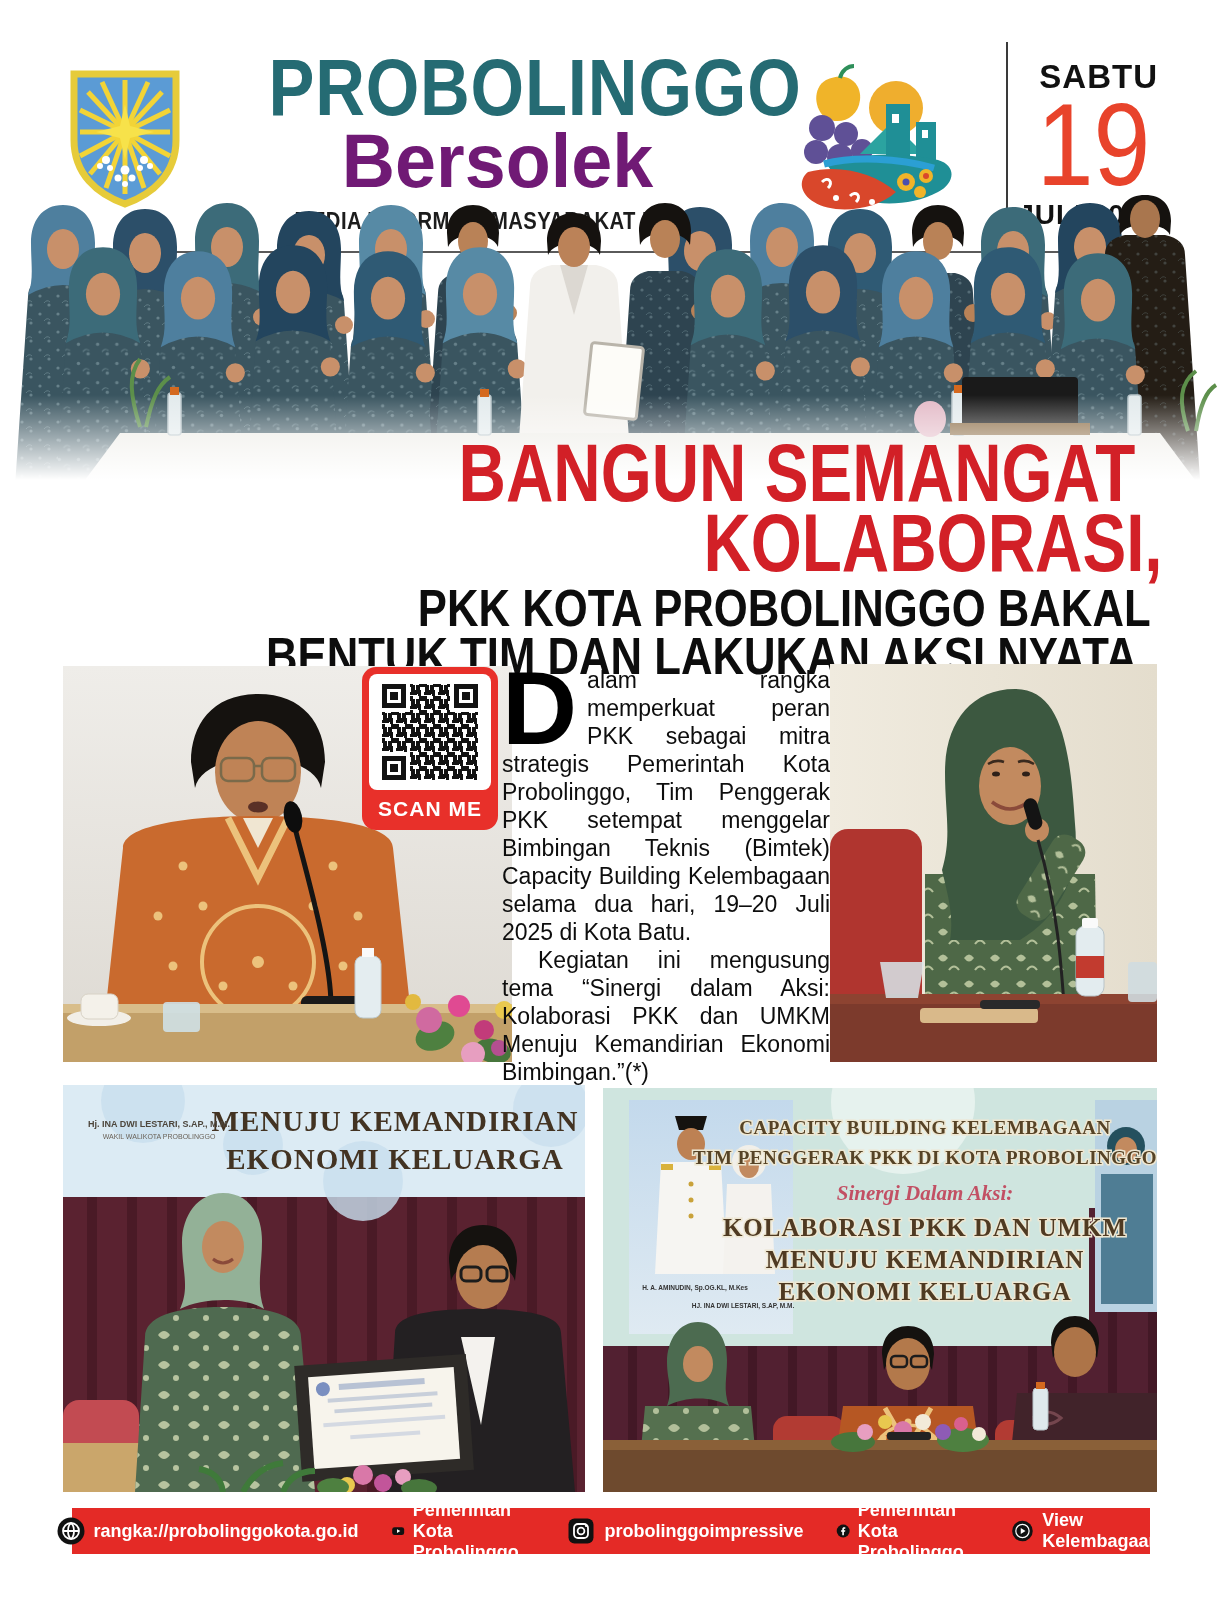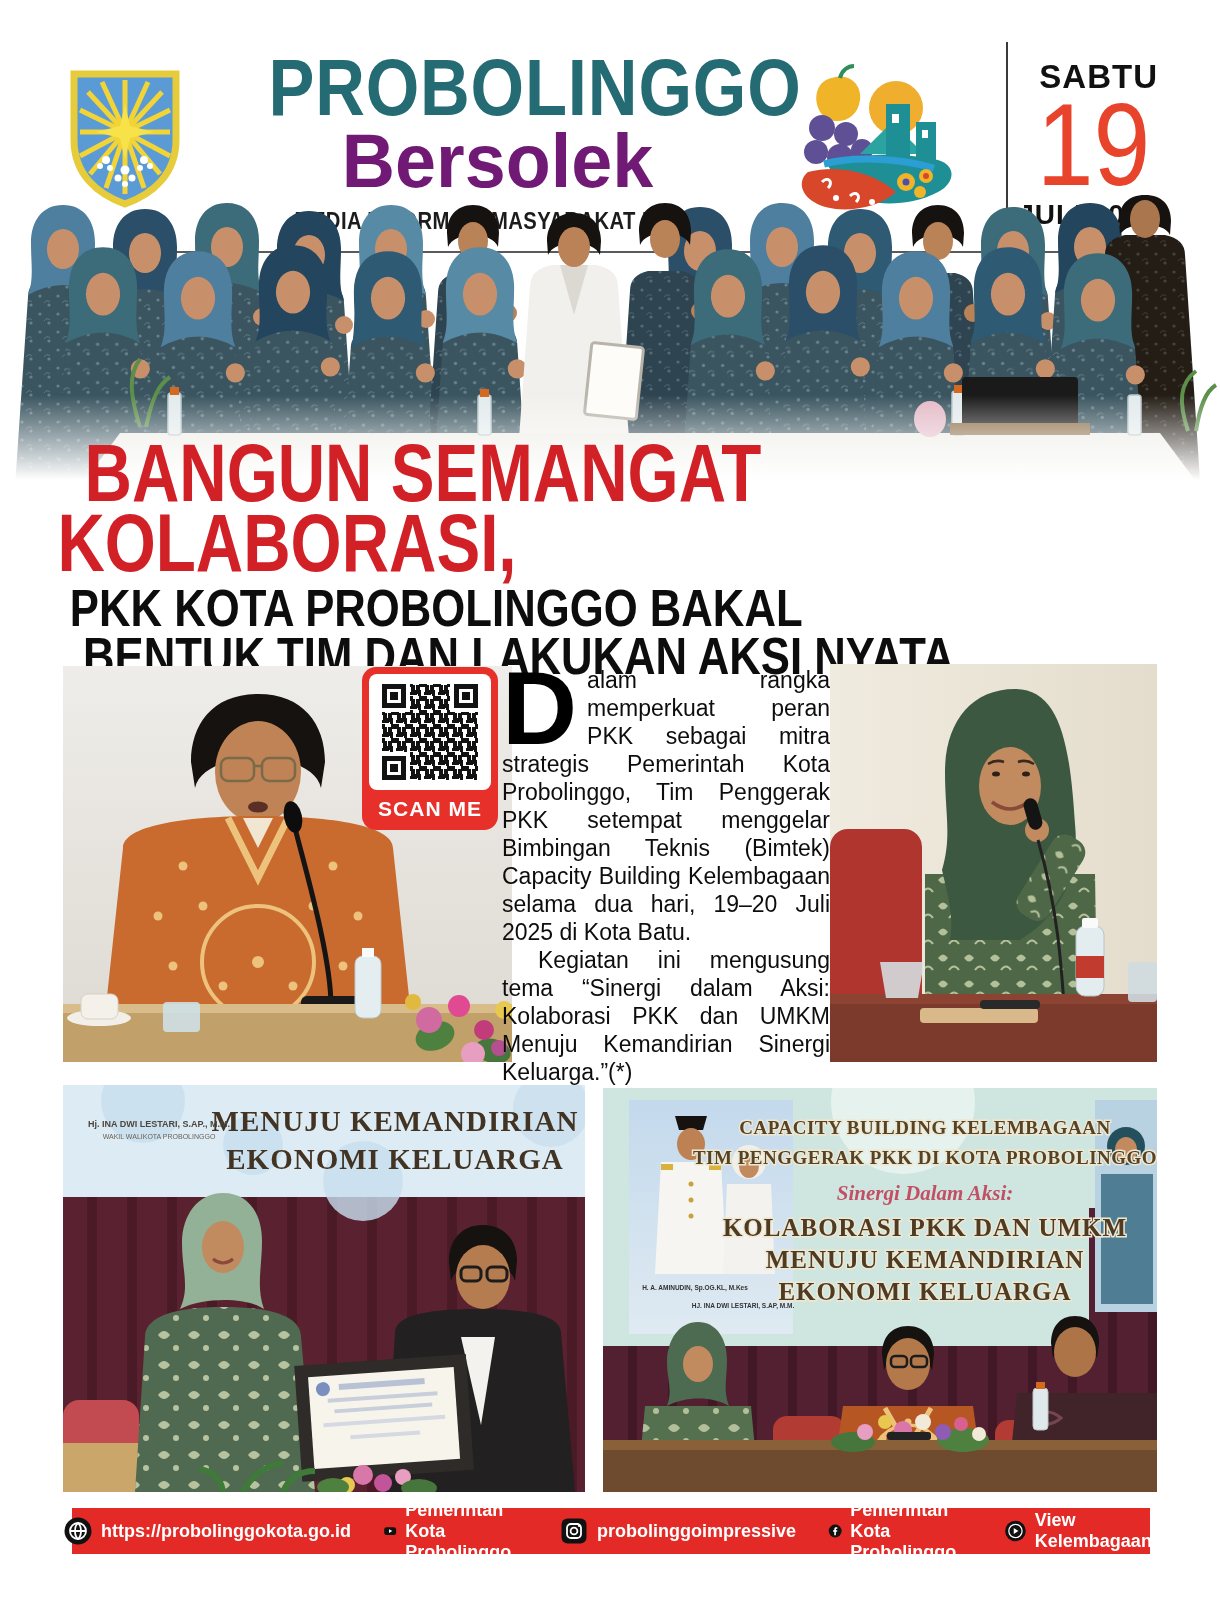--- a/index.html
+++ b/index.html
@@ -18,21 +18,21 @@
   .subtitle .cond{transform:scaleX(0.88);}
   .v-divider{left:1006px;top:42px;width:2px;height:192px;background:#3a3a3a;}
   .h-rule{left:70px;top:251px;width:1082px;height:2px;background:#5a5a5a;}
   .date-block{left:1012px;top:58px;width:146px;text-align:right;color:#111;}
   .d-day{font-size:33px;font-weight:600;letter-spacing:1px;}
   .d-num{font-size:116px;font-weight:400;color:#e8432b;line-height:0.82;margin-top:2px;}
   .d-num .cond{transform:scaleX(0.88);}
   .d-my{font-size:28px;font-weight:600;margin-top:6px;letter-spacing:1px;}
 
   
-  .headline{left:0;top:438px;width:1220px;text-align:left;}
+  .headline{left:0;top:438px;width:1220px;text-align:right;}
   .hl-red{font-size:82px;font-weight:800;color:#d22027;line-height:0.85;}
   .hl-red .cond{transform:scaleX(0.80);}
   .hl-black{font-size:52px;font-weight:800;color:#0d0d0d;line-height:0.92;}
   .hl-black .cond{transform:scaleX(0.84);}
   .hl-gap{height:8px;}
 
   
   .article{left:502px;top:666px;width:328px;color:#0d0d0d;}
   .article p{margin:0;font-size:23px;line-height:28px;text-align:justify;}
   .article p.p2{text-indent:36px;}
@@ -347,21 +347,21 @@
         </g>
       </svg>
     </div>
     <div class="qr-label">SCAN ME</div>
   </div>
 
   <div class="abs article">
     <p class="p1">
       <span class="dropcap">D</span><span>alam rangka memperkuat peran PKK sebagai mitra strategis Pemerintah Kota Probolinggo, Tim Penggerak PKK setempat menggelar Bimbingan Teknis (Bimtek) Capacity Building Kelembagaan selama dua hari, 19–20 Juli 2025 di Kota Batu.</span>
     </p>
-    <p class="p2">Kegiatan ini mengusung tema “Sinergi dalam Aksi: Kolaborasi PKK dan UMKM Menuju Kemandirian Sinergi Keluarga.”(*)</p>
+    <p class="p2">Kegiatan ini mengusung tema “Sinergi dalam Aksi: Kolaborasi PKK dan UMKM Menuju Kemandirian Ekonomi Bimbingan.”(*)</p>
   </div>
 
   <svg class="abs photo" style="left:830px;top:664px;" width="327" height="398" viewBox="0 0 327 398">
     <defs>
       <linearGradient id="wall2" x1="0" y1="0" x2="1" y2="0">
         <stop offset="0" stop-color="#f0ebdf"></stop>
           <stop offset="1" stop-color="#e4ddcd"></stop>
       </linearGradient>
       <pattern id="batikg" width="26" height="26" patternUnits="userSpaceOnUse">
         <path d="M4,8 q5,-7 10,0 q-5,7 -10,0" fill="#ccd6ae" opacity="0.8"></path>
@@ -574,21 +574,21 @@
   <div class="abs footer">
 
     <span class="f-item">
       <svg width="30" height="30" viewBox="0 0 30 30">
         <circle cx="15" cy="15" r="13.5" fill="#111"></circle>
         <g stroke="#fff" stroke-width="1.8" fill="none">
           <circle cx="15" cy="15" r="8"></circle>
           <path d="M7,15 H23 M15,7 C11,10 11,20 15,23 M15,7 C19,10 19,20 15,23"></path>
         </g>
       </svg>
-      <span>https://probolinggokota.go.id</span>
+      <span>rangka://probolinggokota.go.id</span>
     </span>
     <span class="f-sep"></span>
 
     <span class="f-item">
       <svg width="30" height="30" viewBox="0 0 30 30">
         <rect x="2.5" y="7" width="25" height="16.5" rx="5" fill="#111"></rect>
         <path d="M12.5,11.5 L19.5,15.25 L12.5,19 Z" fill="#fff"></path>
       </svg>
       <span>Pemerintah Kota Probolinggo</span>
     </span>

